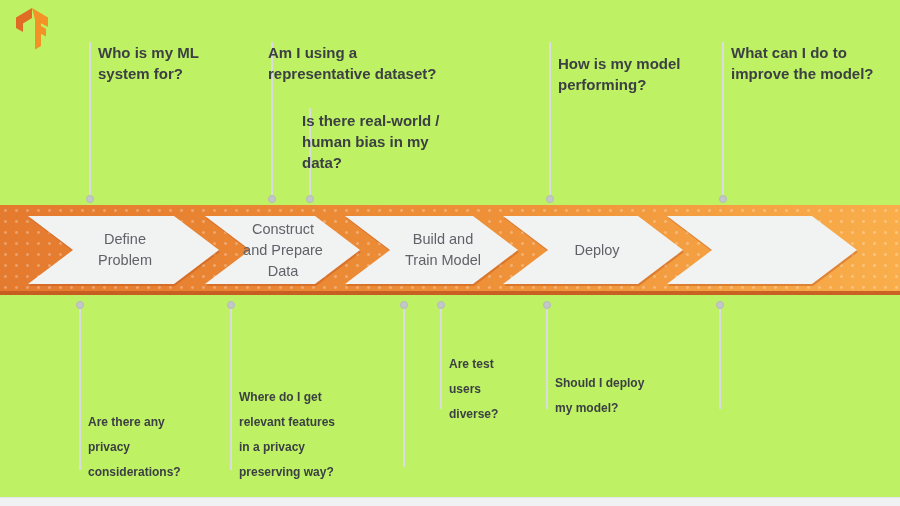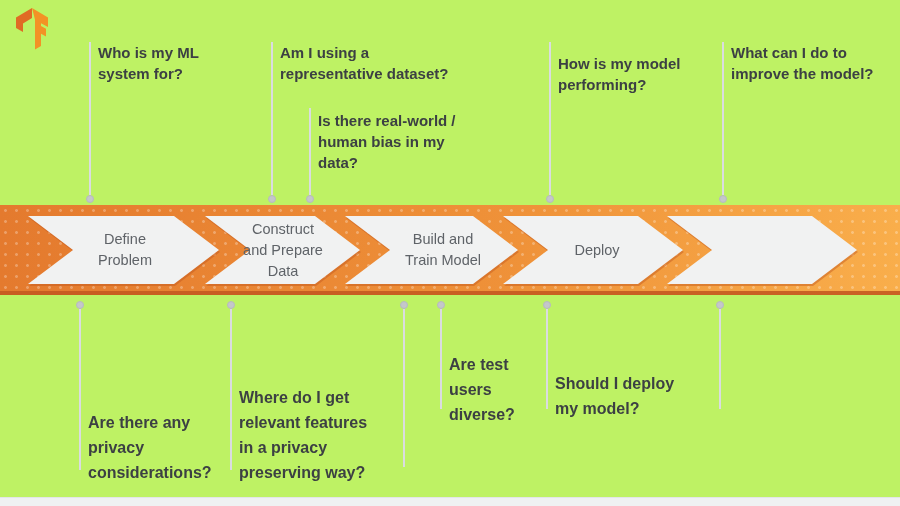--- a/index.html
+++ b/index.html
@@ -21,21 +21,21 @@
   #chevron-svg polygon{fill:#F1F2F2;filter:drop-shadow(1.5px 2px 0 rgba(193,87,28,0.45));}
   .stage-label{
     position:absolute;top:205px;height:90px;width:140px;
     display:flex;align-items:center;justify-content:center;text-align:center;
     font-size:14.5px;line-height:21px;color:#5F6368;white-space:pre-line;
     pointer-events:none;
   }
   
   .q{position:absolute;color:#3C4043;font-weight:700;white-space:pre-line;}
   .q.top{font-size:15px;line-height:21px;}
-  .q.bottom{font-size:16px;line-height:25px;}
+  .q.bottom{font-size:12px;line-height:25px;}
   
   .vline{position:absolute;width:2px;background:#DADCE0;}
   .dot{position:absolute;width:8px;height:8px;border-radius:50%;background:#C4C7CA;border:1px solid #B7BABD;box-sizing:border-box;}
   
   #bottom-strip{position:absolute;left:0;top:497px;width:900px;height:9px;background:#EFF1F2;border-top:1px solid #E3E5E7;}
 </style>
 </head>
 <body>
 
 <div id="canvas">
@@ -52,23 +52,23 @@
   <div class="vline" style="left:722px;top:42px;height:153px"></div>
 
   <div class="dot" style="left:86px;top:195px"></div>
   <div class="dot" style="left:268px;top:195px"></div>
   <div class="dot" style="left:306px;top:195px"></div>
   <div class="dot" style="left:546px;top:195px"></div>
   <div class="dot" style="left:719px;top:195px"></div>
 
   <div class="q top" style="left:98px;top:42px">Who is my ML
 system for?</div>
-  <div class="q top" style="left:280px;top:42px">Am I using a
+  <div class="q top" style="left:268px;top:42px">Am I using a
 representative dataset?</div>
-  <div class="q top" style="left:318px;top:110px">Is there real-world /
+  <div class="q top" style="left:302px;top:110px">Is there real-world /
 human bias in my
 data?</div>
   <div class="q top" style="left:558px;top:53px">How is my model
 performing?</div>
   <div class="q top" style="left:731px;top:42px">What can I do to
 improve the model?</div>
 
   <div id="banner">
     <svg id="chevron-svg" viewBox="0 0 900 90" aria-hidden="true">
       <polygon points="28,11 174,11 219,45 174,79 28,79 73,45"></polygon>

